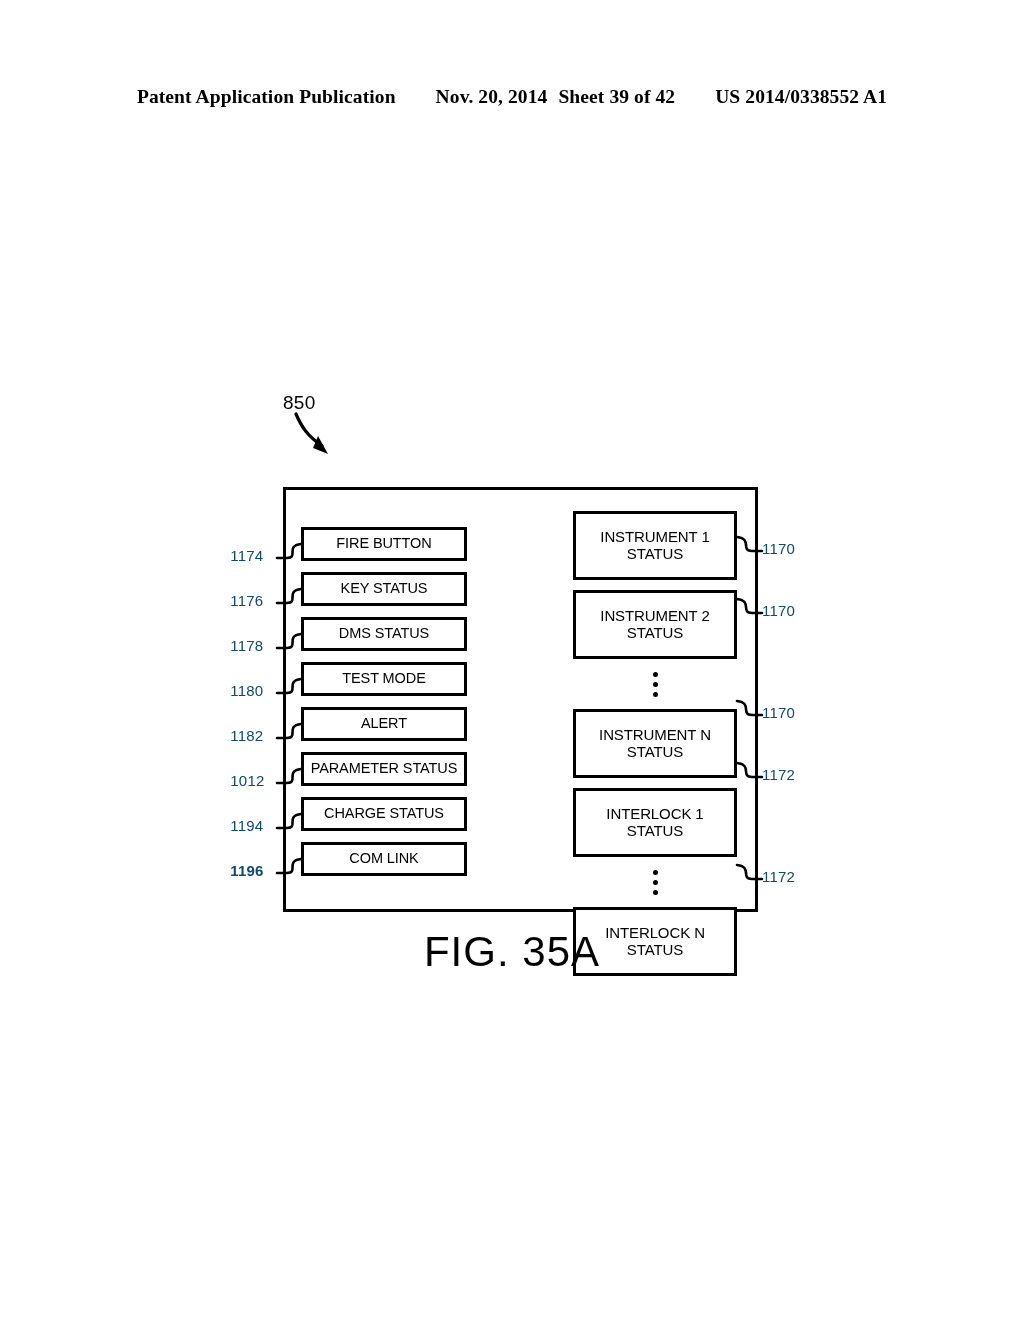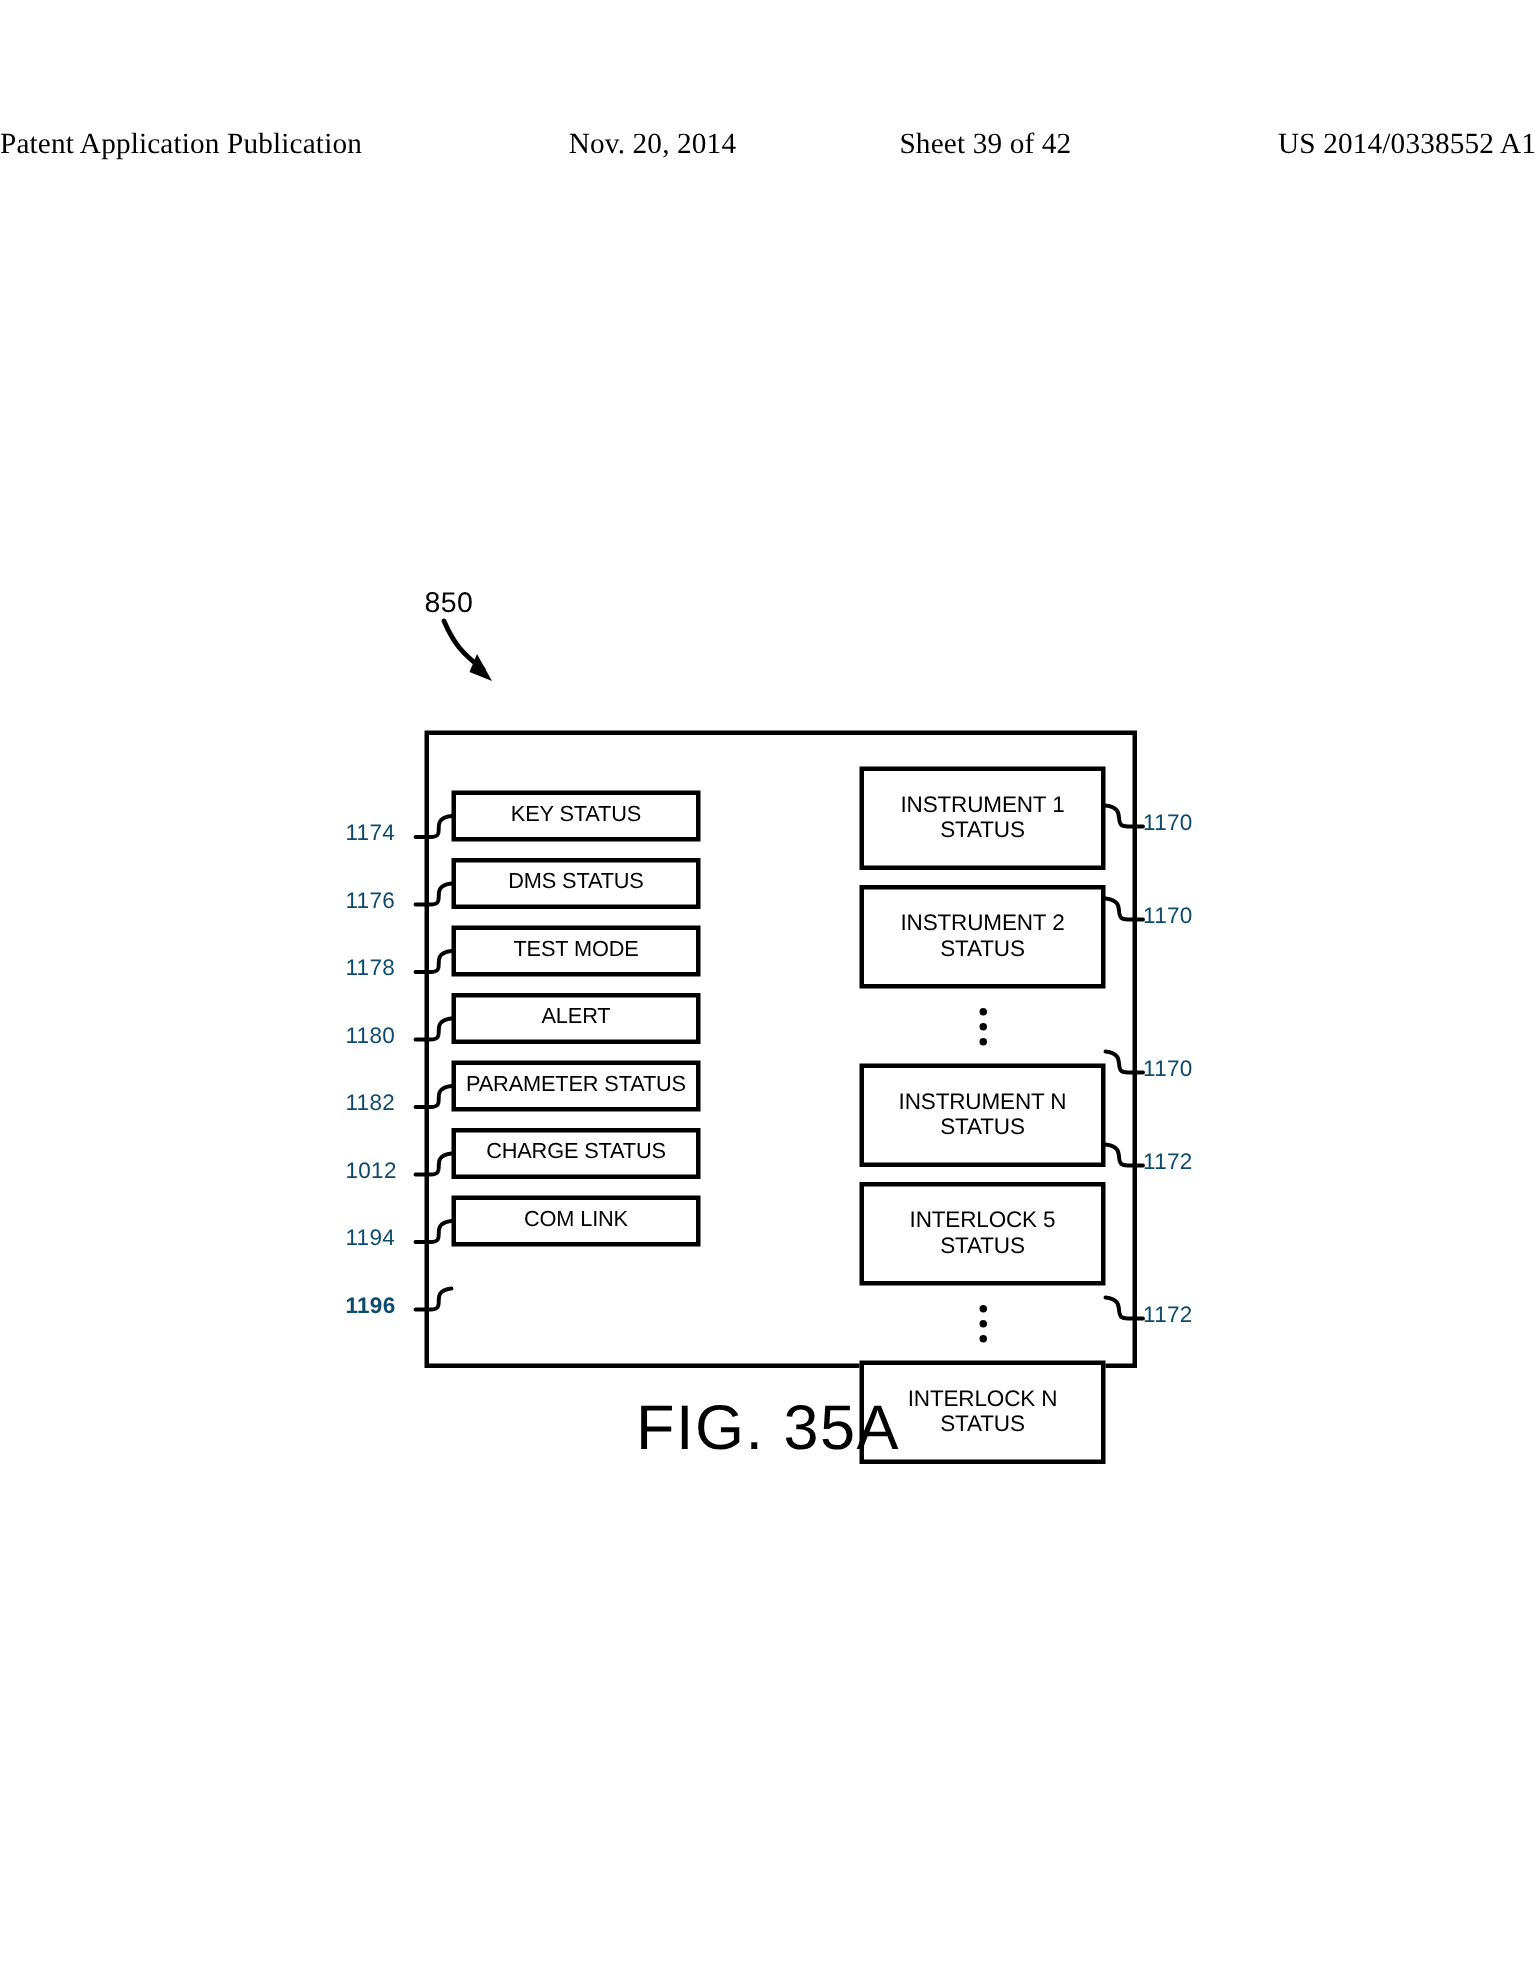--- a/index.html
+++ b/index.html
@@ -15,24 +15,24 @@
     overflow: hidden;
   }
 
   
   .page-header {
     position: absolute;
     top: 86px;
     left: 0;
     width: 1024px;
     display: flex;
-    justify-content: space-between;
+    justify-content: center;
     align-items: baseline;
     font-family: "Liberation Serif", serif;
-    font-weight: normal;
+    font-weight: bold;
     font-size: 19.5px;
     color: #000;
     letter-spacing: 0.1px;
     white-space: nowrap;
   }
   .hdr-pub   { margin-right: 40px; }
   .hdr-date  { margin-right: 11px; }
   .hdr-sheet { margin-right: 40px; }
   .hdr-num   { }
 
@@ -184,20 +184,23 @@
   <div class="ref-850">850</div>
   <svg class="arrow-850" viewBox="0 0 60 56">
     <path d="M4,4 C10,18 16,26 30,36" stroke="#000" stroke-width="3.2" fill="none" stroke-linecap="round"></path>
     <polygon points="26,26 36,44 21,38" fill="#000"></polygon>
   </svg>
 
   <div class="outer-box"></div>
 
   <div class="col-left">
       <div class="node left-node">
+        <span>FIRE BUTTON</span>
+      </div>
+      <div class="node left-node">
         <span>KEY STATUS</span>
       </div>
       <div class="node left-node">
         <span>DMS STATUS</span>
       </div>
       <div class="node left-node">
         <span>TEST MODE</span>
       </div>
       <div class="node left-node">
         <span>ALERT</span>
@@ -232,21 +235,21 @@
         <i></i>
       </div>
       <div class="node right-node">
         <div>
           <span>INSTRUMENT N</span>
           <span>STATUS</span>
         </div>
       </div>
       <div class="node right-node">
         <div>
-          <span>INTERLOCK 5</span>
+          <span>INTERLOCK 1</span>
           <span>STATUS</span>
         </div>
       </div>
       <div class="vdots">
         <i></i>
         <i></i>
         <i></i>
       </div>
       <div class="node right-node">
         <div>

